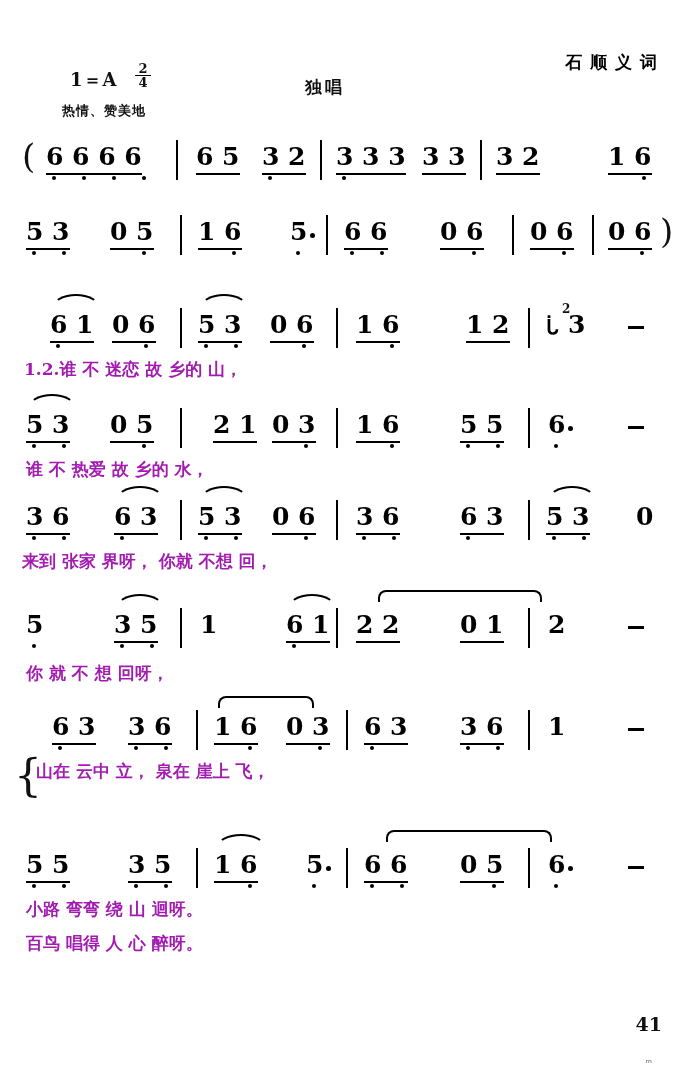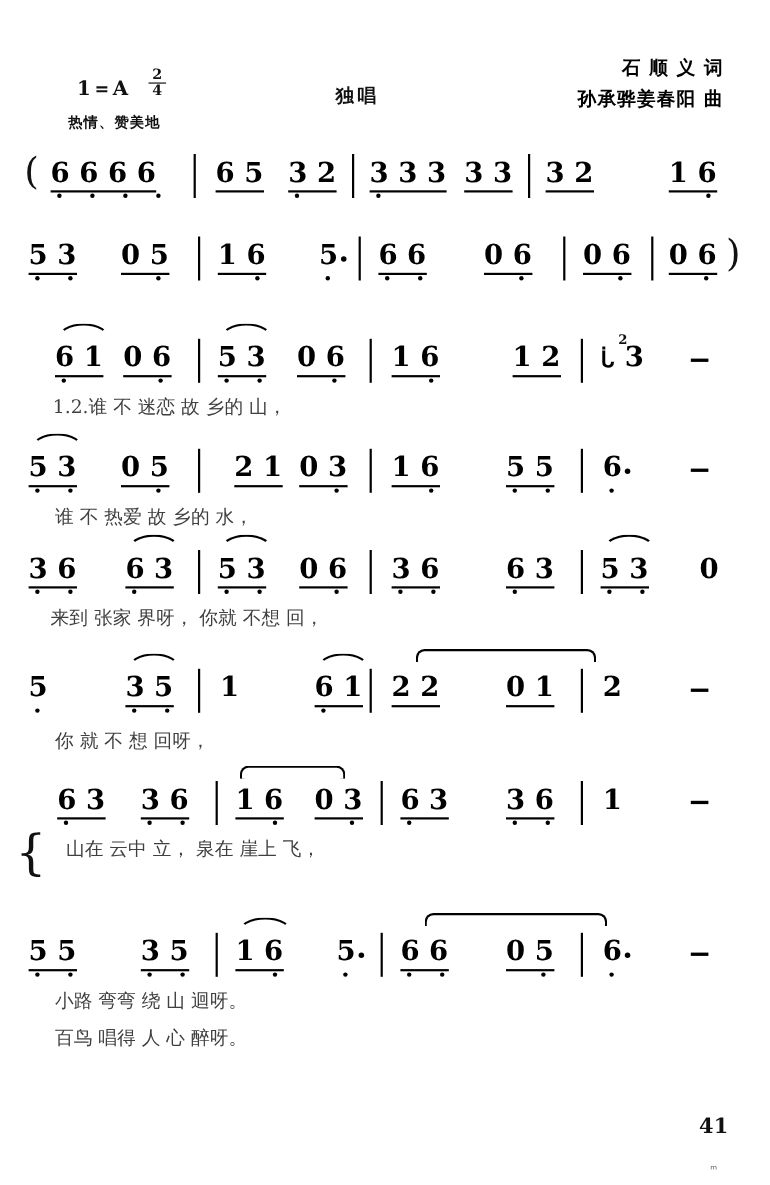--- a/index.html
+++ b/index.html
@@ -158,24 +158,23 @@
     position: absolute;
     border: 2px solid #000;
     border-bottom: none;
     border-radius: 8px 8px 0 0;
     height: 10px;
   }
   .lyr {
     position: absolute;
     font-family: "DejaVu Serif", "Liberation Serif", serif;
     font-size: 17px;
-    font-weight: normal;
+    font-weight: bold;
     white-space: nowrap;
-    color: #404040;
-    margin-left: 24px;
+    color: #a21caf;
   }
   .paren {
     position: absolute;
     font-family: "DejaVu Serif", "Liberation Serif", serif;
     font-size: 34px;
     font-weight: normal;
   }
   .repeat2 {
     position: absolute;
     font-family: "DejaVu Serif", "Liberation Serif", serif;
@@ -206,21 +205,20 @@
   }
 </style>
 </head>
 <body>
 
 <div class="page">
 
 
   <div class="credits">
     <div class="credit-line">石  顺  义 词</div>
-    <div class="credit-line">孙承骅姜春阳 曲</div>
   </div>
 
   <div class="keysig">1＝A</div>
   <div class="meter">
     <span class="num">2</span>
     <span class="den">4</span>
   </div>
   <div class="perf">独唱</div>
   <div class="mood">热情、赞美地</div>
 

